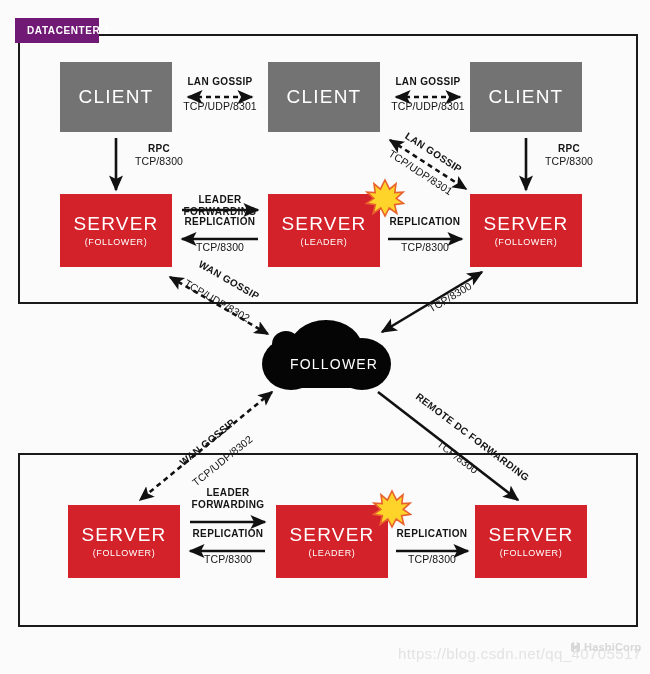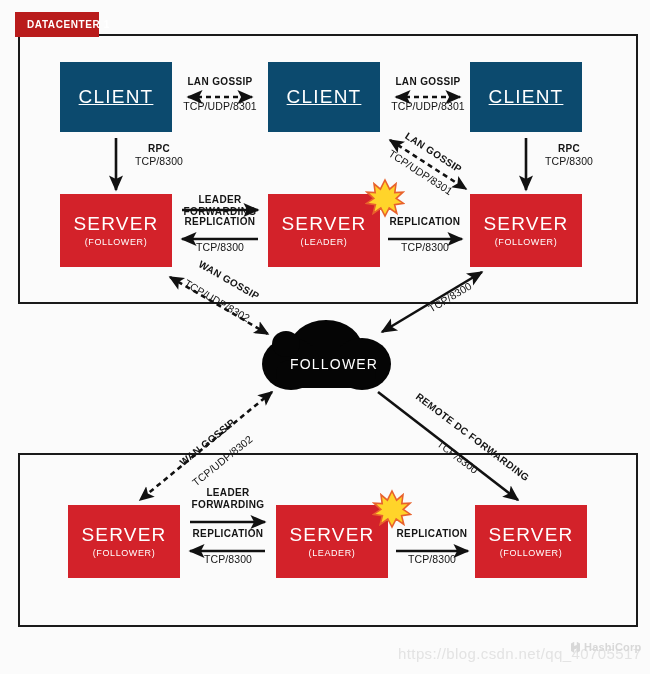--- a/index.html
+++ b/index.html
@@ -19,42 +19,43 @@
   }
   
   .dc-frame {
     position: absolute;
     border: 2px solid #1a1a1a;
     background: transparent;
     box-sizing: border-box;
   }
   .dc-label {
     position: absolute;
-    background: #b91c1c;
+    background: #701a75;
     color: #ffffff;
     font-size: 10px;
     font-weight: bold;
     letter-spacing: 0.6px;
     padding: 7px 12px 6px 12px;
     box-sizing: border-box;
     white-space: nowrap;
     z-index: 5;
+    margin-top: 6px;
   }
   
   .node {
     position: absolute;
     display: flex;
     flex-direction: column;
     align-items: center;
     justify-content: center;
     color: #ffffff;
     box-sizing: border-box;
     z-index: 3;
   }
-  .node.client { background: #0c4a6e; text-decoration: underline; }
+  .node.client { background: #737373; }
   .node.server { background: #D3222A; }
   .node-title {
     font-size: 19px;
     letter-spacing: 1.2px;
     font-weight: normal;
     line-height: 1.1;
   }
   .node-sub {
     font-size: 9px;
     letter-spacing: 0.6px;

